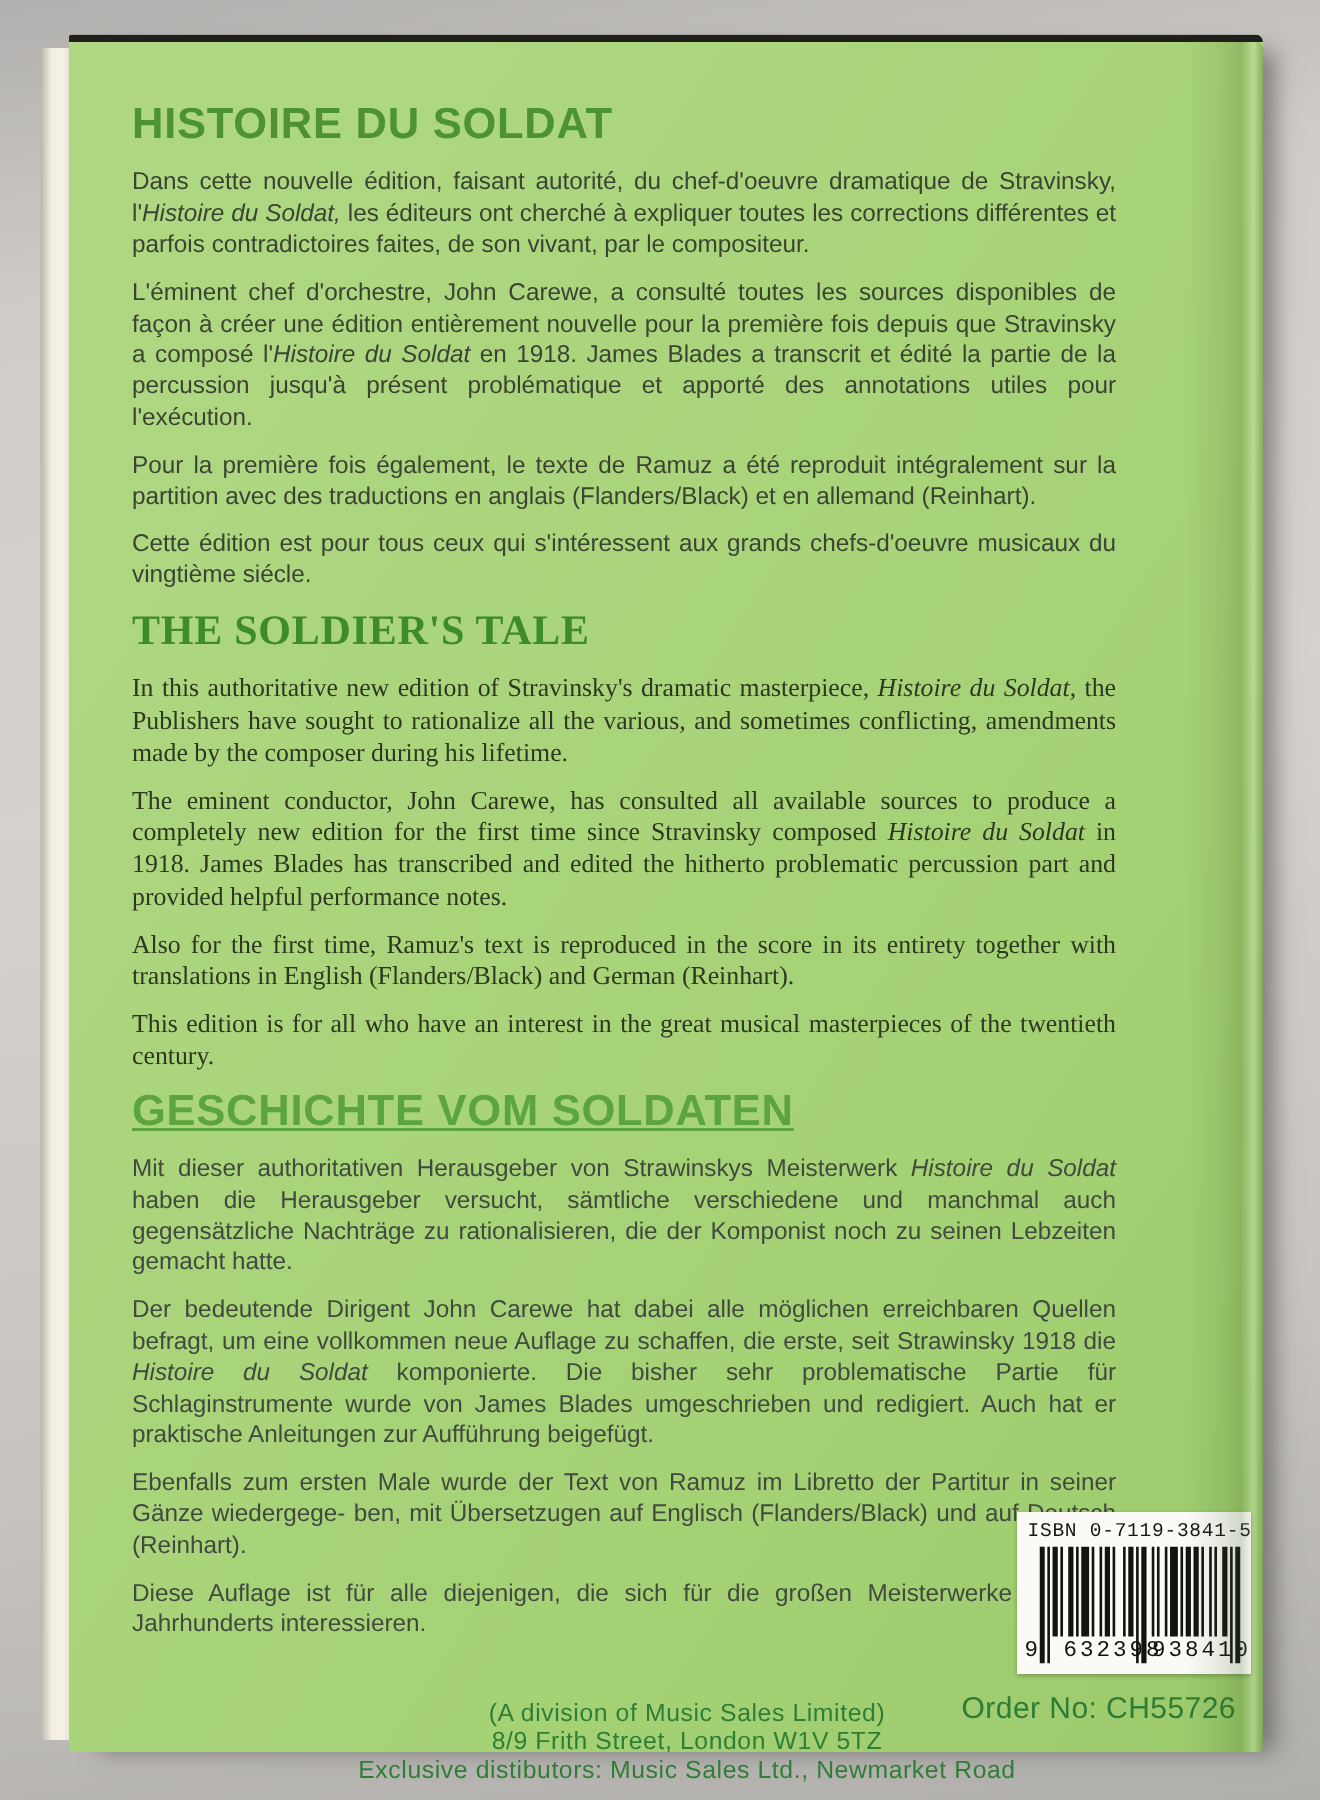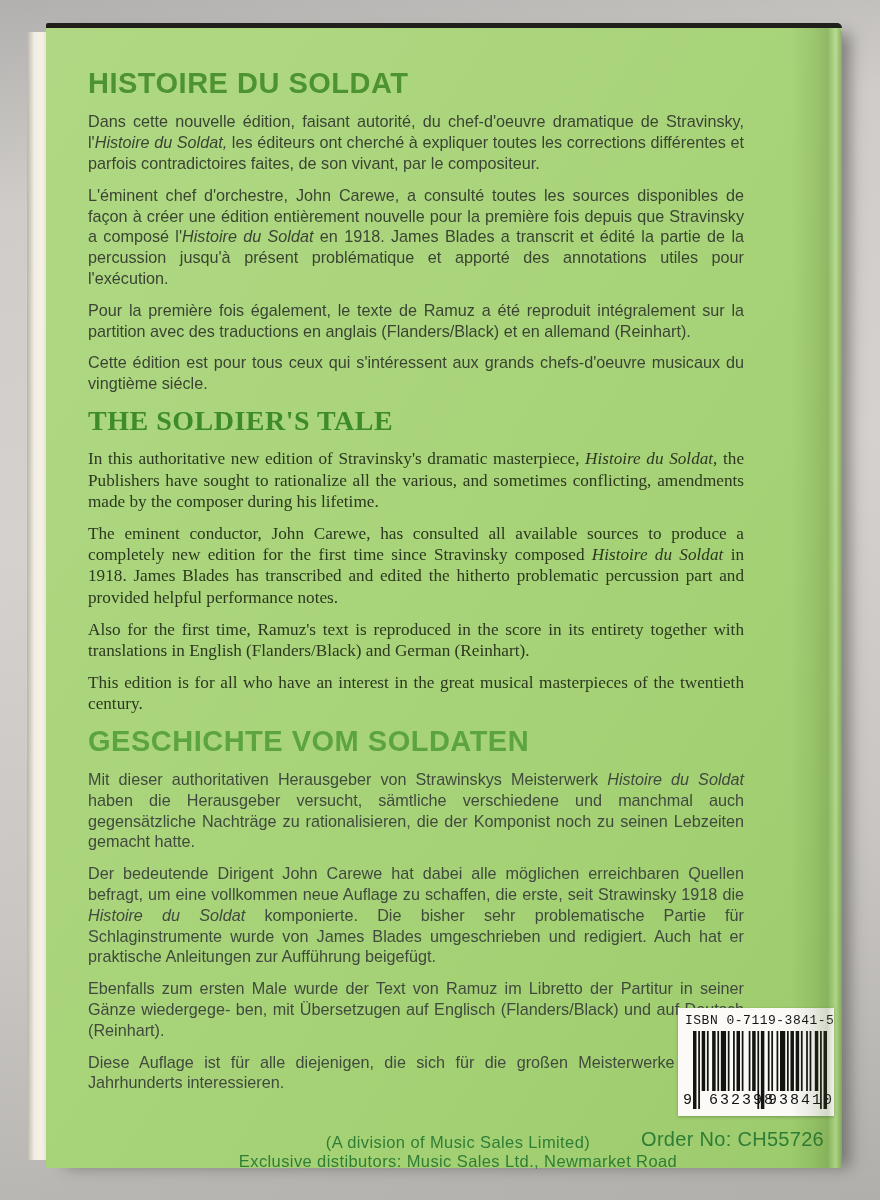--- a/index.html
+++ b/index.html
@@ -11,21 +11,21 @@
   .book{position:absolute;left:46px;top:23px;width:796px;height:1140px;
     background:linear-gradient(123deg,#b0d884 0%,#aad57c 35%,#a5d175 70%,#9bca6b 100%);
     border-top:5px solid #201f1b;border-radius:2px 5px 4px 2px;
     box-shadow:14px 5px 14px -6px rgba(70,68,66,.55);}
   .fold{position:absolute;top:0;right:0;width:52px;height:100%;pointer-events:none;border-radius:0 5px 4px 0;
     background:linear-gradient(90deg,rgba(0,0,0,0) 0%,rgba(52,84,28,.10) 45%,rgba(60,92,32,.22) 72%,rgba(255,255,255,.18) 88%,rgba(50,74,30,.28) 100%);}
   .content{position:absolute;left:0;top:0;width:728px;height:1140px;box-sizing:border-box;padding:40px 30px 0 42px;}
   h1,h2,h3{margin:0 0 13px 0;}
   h1{font:700 29px/1.05 "Liberation Sans",sans-serif;color:#4d9332;letter-spacing:.5px;}
   h2{font:700 28px/1.05 "Liberation Serif",serif;color:#3e8b2b;letter-spacing:.5px;margin-top:12px;}
-  h3{font:700 29px/1.05 "Liberation Sans",sans-serif;color:#5ca43e;letter-spacing:.5px;margin-top:0;}
+  h3{font:700 29px/1.05 "Liberation Sans",sans-serif;color:#5ca43e;letter-spacing:.5px;margin-top:0;text-decoration:underline;}
   p{margin:0 0 11px 0;text-align:justify;}
   .sec-fr p{font:16.2px/20.8px "Liberation Sans",sans-serif;color:#3b4433;}
   .sec-en p{font:17.2px/21.2px "Liberation Serif",serif;color:#2c381f;}
   .sec-de p{font:16.2px/20.8px "Liberation Sans",sans-serif;color:#414a3e;}
   p i{font-style:italic;}
   .footer{margin:40px 0 0 118px;width:504px;text-align:center;color:#2f7e36;
     font:16.5px/19px "Liberation Sans",sans-serif;letter-spacing:.4px;}
   .barcode-box{position:absolute;left:632px;top:980px;width:156px;height:108px;background:#fbfaf7;
     box-shadow:0 1px 3px rgba(0,0,0,.25);box-sizing:border-box;padding:5px 7px 4px 7px;}
   .isbn{font:13px/16px "Liberation Mono","DejaVu Sans Mono",monospace;color:#151515;
@@ -66,20 +66,21 @@
       <section class="sec-de">
         <h3>GESCHICHTE VOM SOLDATEN</h3>
         <p><span>Mit dieser authoritativen Herausgeber von Strawinskys Meisterwerk </span><i>Histoire du Soldat</i><span> haben die Herausgeber versucht, sämtliche verschiedene und manchmal auch gegensätzliche Nachträge zu rationalisieren, die der Komponist noch zu seinen Lebzeiten gemacht hatte.</span></p>
         <p><span>Der bedeutende Dirigent John Carewe hat dabei alle möglichen erreichbaren Quellen befragt, um eine vollkommen neue Auflage zu schaffen, die erste, seit Strawinsky 1918 die </span><i>Histoire du Soldat</i><span> komponierte. Die bisher sehr problematische Partie für Schlaginstrumente wurde von James Blades umgeschrieben und redigiert. Auch hat er praktische Anleitungen zur Aufführung beigefügt.</span></p>
         <p><span>Ebenfalls zum ersten Male wurde der Text von Ramuz im Libretto der Partitur in seiner Gänze wiedergege- ben, mit Übersetzugen auf Englisch (Flanders/Black) und auf Deutsch (Reinhart).</span></p>
         <p><span>Diese Auflage ist für alle diejenigen, die sich für die großen Meisterwerke des 20. Jahrhunderts interessieren.</span></p>
       </section>
 
       <div class="footer">
         <div>(A division of Music Sales Limited)</div>
+        <div>8/9 Frith Street, London W1V 5TZ</div>
         <div>Exclusive distibutors: Music Sales Ltd., Newmarket Road</div>
       </div>
     </div>
 
     <div class="barcode-box">
       <div class="isbn">ISBN 0-7119-3841-5</div>
       <div class="bars-wrap">
         <svg id="bc-svg" viewBox="0 0 100 78" preserveAspectRatio="none">
             <rect x="0.00" y="0" width="2.60" height="78" fill="#131310"></rect>
             <rect x="3.90" y="0" width="1.30" height="78" fill="#131310"></rect>

